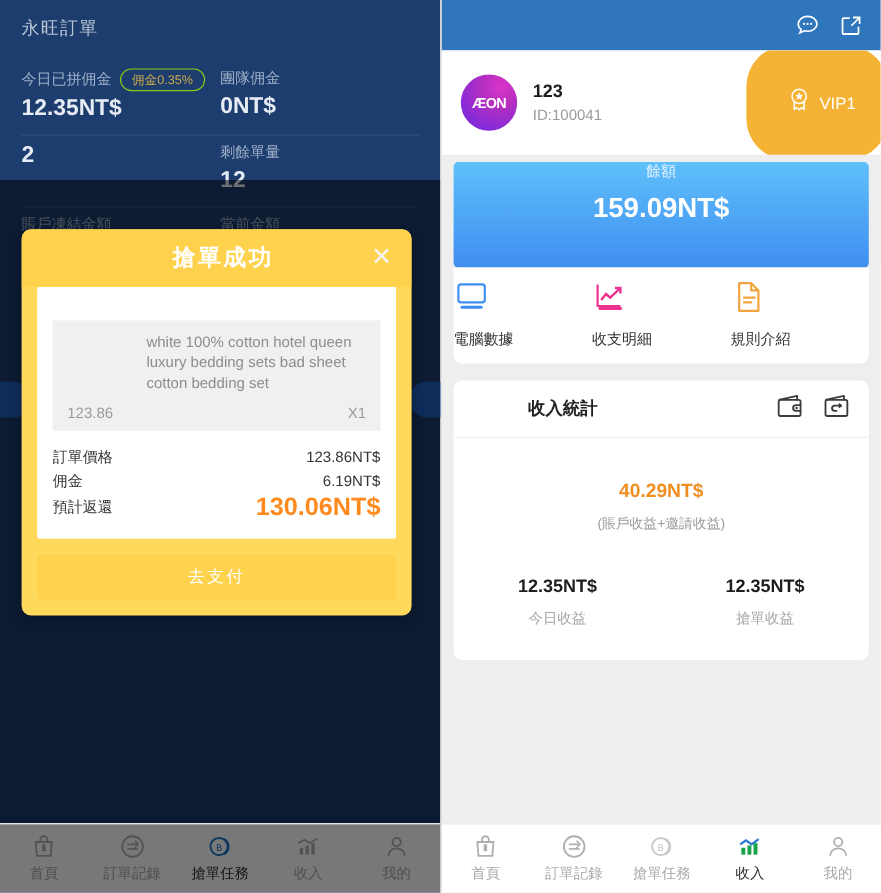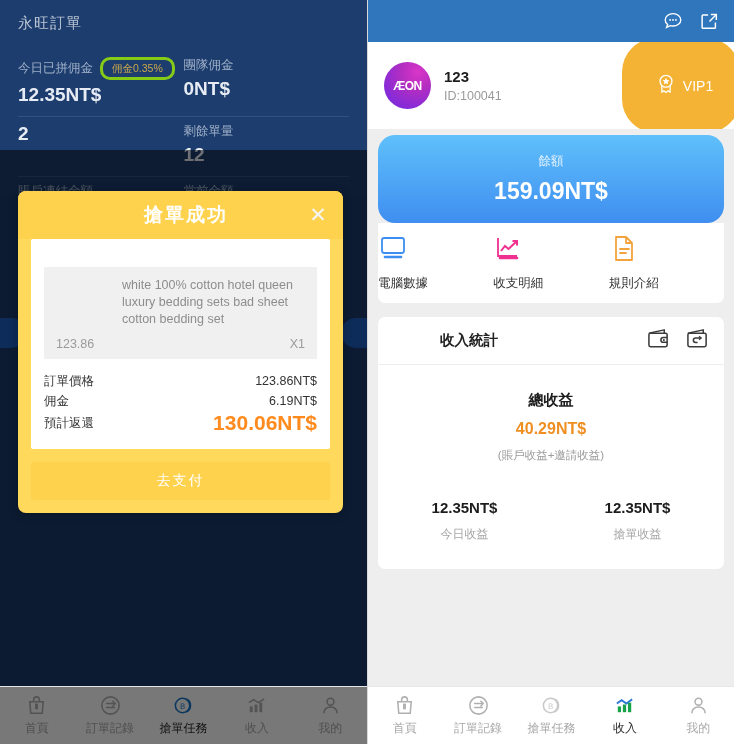--- a/index.html
+++ b/index.html
@@ -39,21 +39,21 @@
   .l-cell { flex: 1 1 50%; }
   .l-label {
     color: #9fb0c8;
     font-size: 12.5px;
     display: flex;
     align-items: center;
     gap: 7px;
     margin-bottom: 4px;
   }
   .badge-rate {
-    border: 3px solid #84cc16;
+    border: 1px solid #84cc16;
     color: #caa84a;
     font-size: 10.5px;
     border-radius: 10px;
     padding: 1.5px 9px;
     white-space: nowrap;
   }
   .l-value {
     color: #e7ecf4;
     font-size: 19px;
     font-weight: bold;
@@ -283,24 +283,24 @@
     letter-spacing: -0.5px;
     flex: 0 0 auto;
   }
   .profile-info { margin-left: 13px; }
   .profile-name { font-size: 15px; font-weight: bold; color: #1d1d1d; }
   .profile-id { font-size: 12.5px; color: #9a9a9a; margin-top: 4px; }
 
   .balance-wrap { background: #eeeeee; padding: 6px 10px 0 10px; }
   .balance-card {
     background: linear-gradient(180deg, #5fc0fb 0%, #3f8ef0 100%);
-    border-radius: 17px;
+    border-radius: 4px;
     height: 88px;
     display: flex; flex-direction: column;
-    align-items: center; justify-content: center;
+    align-items: center; 
     gap: 8px;
   }
   .balance-label { color: #e5f2ff; font-size: 12.5px; }
   .balance-value { color: #ffffff; font-size: 23px; font-weight: bold; }
 
   .quick-card {
     margin: 0 10px;
     background: #ffffff;
     border-radius: 0 0 7px 7px;
     height: 80px;
@@ -584,21 +584,20 @@
             <svg width="25" height="23" viewBox="0 0 26 24">
                 <path d="M3 6.5l16-3.5v4" fill="none" stroke="#3b3b3b" stroke-width="1.6" stroke-linejoin="round"></path>
                 <rect x="3" y="6.5" width="19" height="14" rx="1.6" fill="none" stroke="#3b3b3b" stroke-width="1.6"></rect>
                 <path d="M16.5 11.5h-5.5a2.3 2.3 0 000 4.6h1.5" fill="none" stroke="#3b3b3b" stroke-width="1.6" stroke-linecap="round"></path>
                 <path d="M14.6 9.8l2 1.7-2 1.7" fill="none" stroke="#3b3b3b" stroke-width="1.6" stroke-linejoin="round"></path>
               </svg>
           </span>
         </div>
       </div>
       <div class="stats-body">
-        <div class="total-title">總收益</div>
         <div class="total-amt">40.29NT$</div>
         <div class="total-note">(賬戶收益+邀請收益)</div>
         <div class="split-row">
           <div class="split-col">
             <div class="split-amt">12.35NT$</div>
             <div class="split-lbl">今日收益</div>
           </div>
           <div class="split-col">
             <div class="split-amt">12.35NT$</div>
             <div class="split-lbl">搶單收益</div>

